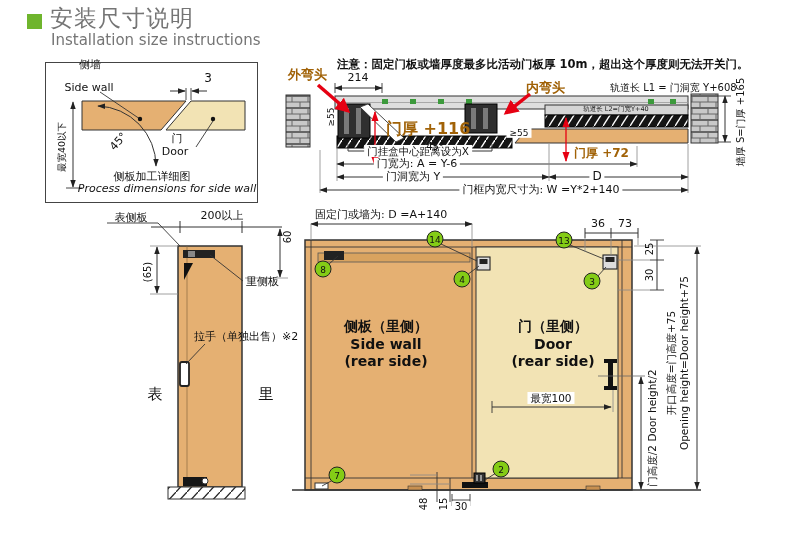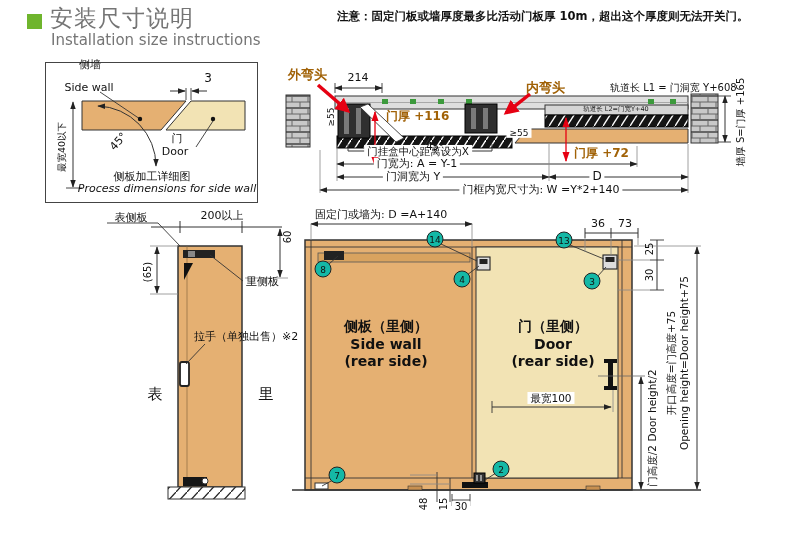--- a/index.html
+++ b/index.html
@@ -5,23 +5,23 @@
   html,body{margin:0;padding:0;background:#fff;}
   .stage{position:relative;width:800px;height:535px;background:#fff;overflow:hidden;
          font-family:"DejaVu Sans","Liberation Sans",sans-serif;color:#111;}
   svg{position:absolute;left:0;top:0;}
   .t{position:absolute;white-space:nowrap;line-height:1.15;font-size:11px;color:#111;z-index:3;}
   .c{transform:translate(-50%,-50%);}
   .rot{transform:translate(-50%,-50%) rotate(-90deg);}
   .red{color:#a16207;font-weight:bold;}
   .bg{background:#fff;padding:0 3px;}
   .gray{color:#757575;}
-  .b{font-weight:bold;}
+  .b{font-weight:bold;margin-top:48px;}
   .badge{position:absolute;width:15px;height:15px;border:1.3px solid #222;border-radius:50%;
-         background:#14b8a6;font-size:9px;display:flex;align-items:center;justify-content:center;
+         background:#84cc16;font-size:9px;display:flex;align-items:center;justify-content:center;
          transform:translate(-50%,-50%);z-index:4;}
   .box{position:absolute;border:1.5px solid #444;}
   .sq{position:absolute;width:15px;height:15px;}
   .two-line{display:flex;flex-direction:column;align-items:center;gap:1px;}
 </style>
 </head>
 <body>
 
 <div class="stage">
 
@@ -236,26 +236,26 @@
   <div class="t c" style="left:175px;top:152px;">Door</div>
   <div class="t rot" style="left:62px;top:147px;font-size:9.5px;">最宽40以下</div>
   <div class="t c" style="left:152px;top:177px;">侧板加工详细图</div>
   <div class="t c" style="left:167px;top:189px;font-style:italic;">Process dimensions for side wall</div>
 
   <div class="t red" style="left:288px;top:68px;font-size:13px;">外弯头</div>
   <div class="t red" style="left:518px;top:81px;font-size:13px;padding-left:8px;">内弯头</div>
   <div class="t c" style="left:358px;top:78px;">214</div>
   <div class="t" style="left:610px;top:82px;font-size:10px;">轨道长 L1 = 门洞宽 Y+608</div>
   <div class="t c" style="left:616px;top:110px;font-size:6.5px;color:#222;">轨道长 L2=门宽Y+40</div>
-  <div class="t red" style="left:386px;top:110px;font-size:12px;">门厚 +116</div>
+  <div class="t red" style="left:386px;top:120px;font-size:16px;">门厚 +116</div>
   <div class="t red" style="left:574px;top:147px;font-size:12px;">门厚 +72</div>
   <div class="t rot" style="left:331px;top:117px;font-size:9px;">≥55</div>
   <div class="t c bg" style="left:519px;top:133px;font-size:9px;">≥55</div>
   <div class="t c bg" style="left:418px;top:151px;font-size:10.5px;">门挂盒中心距离设为X</div>
-  <div class="t c bg" style="left:417px;top:164px;">门宽为: A = Y-1</div>
+  <div class="t c bg" style="left:417px;top:164px;">门宽为: A = Y-6</div>
   <div class="t c bg" style="left:413px;top:177px;">门洞宽为 Y</div>
   <div class="t c bg" style="left:597px;top:177px;font-size:12px;">D</div>
   <div class="t c bg" style="left:541px;top:190px;">门框内宽尺寸为: W =Y*2+140</div>
   <div class="t c" style="left:435px;top:147px;font-size:10px;">45°</div>
   <div class="t rot" style="left:741px;top:122px;font-size:10px;">墙厚 S=门厚 +165</div>
 
   <div class="t c" style="left:131px;top:218px;">表侧板</div>
   <div class="t c" style="left:222px;top:216px;">200以上</div>
   <div class="t rot" style="left:288px;top:237px;font-size:10px;">60</div>
   <div class="t rot" style="left:148px;top:272px;font-size:10px;">(65)</div>

